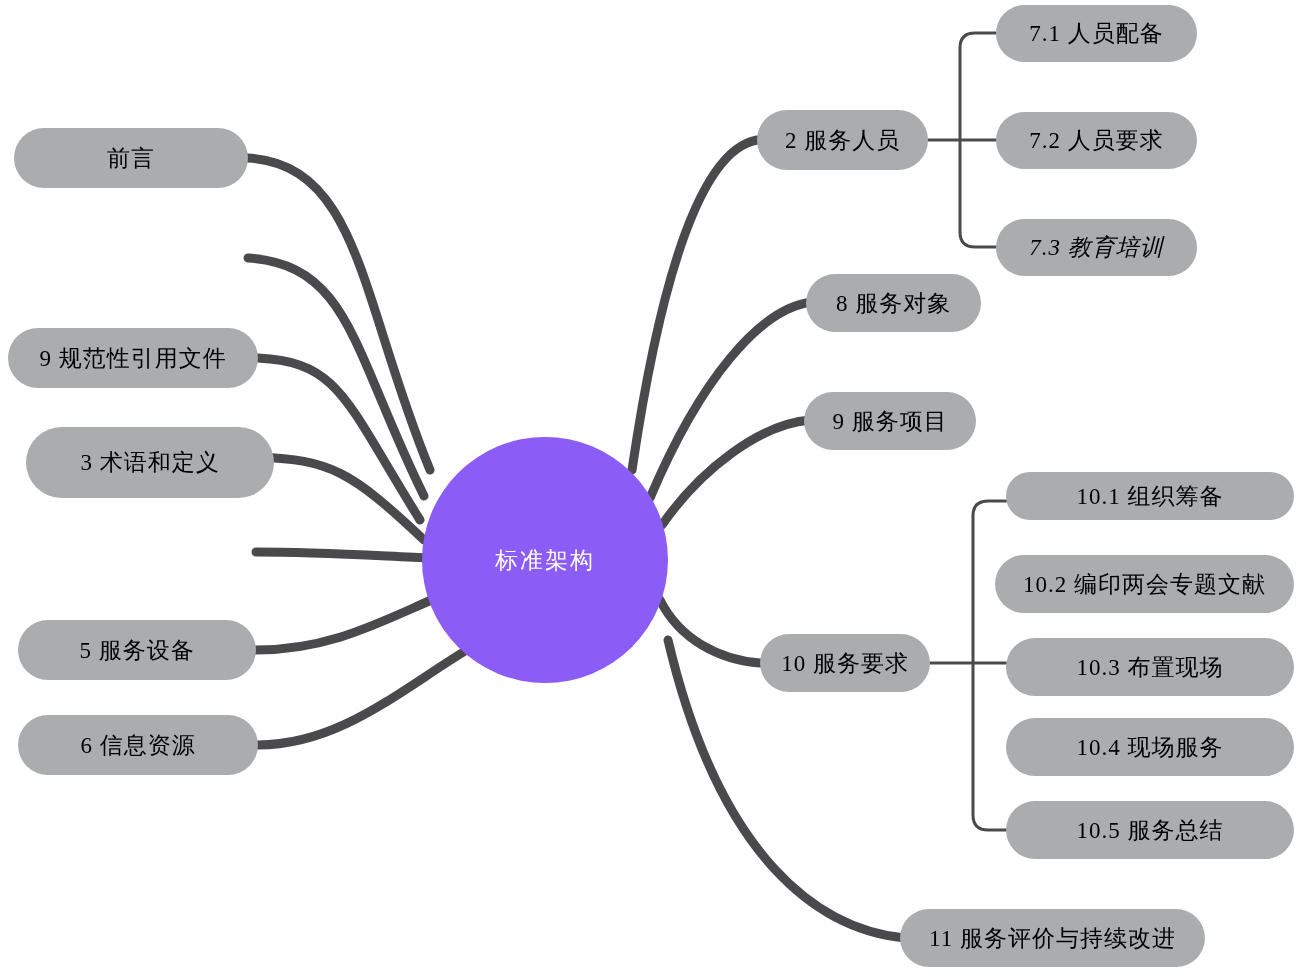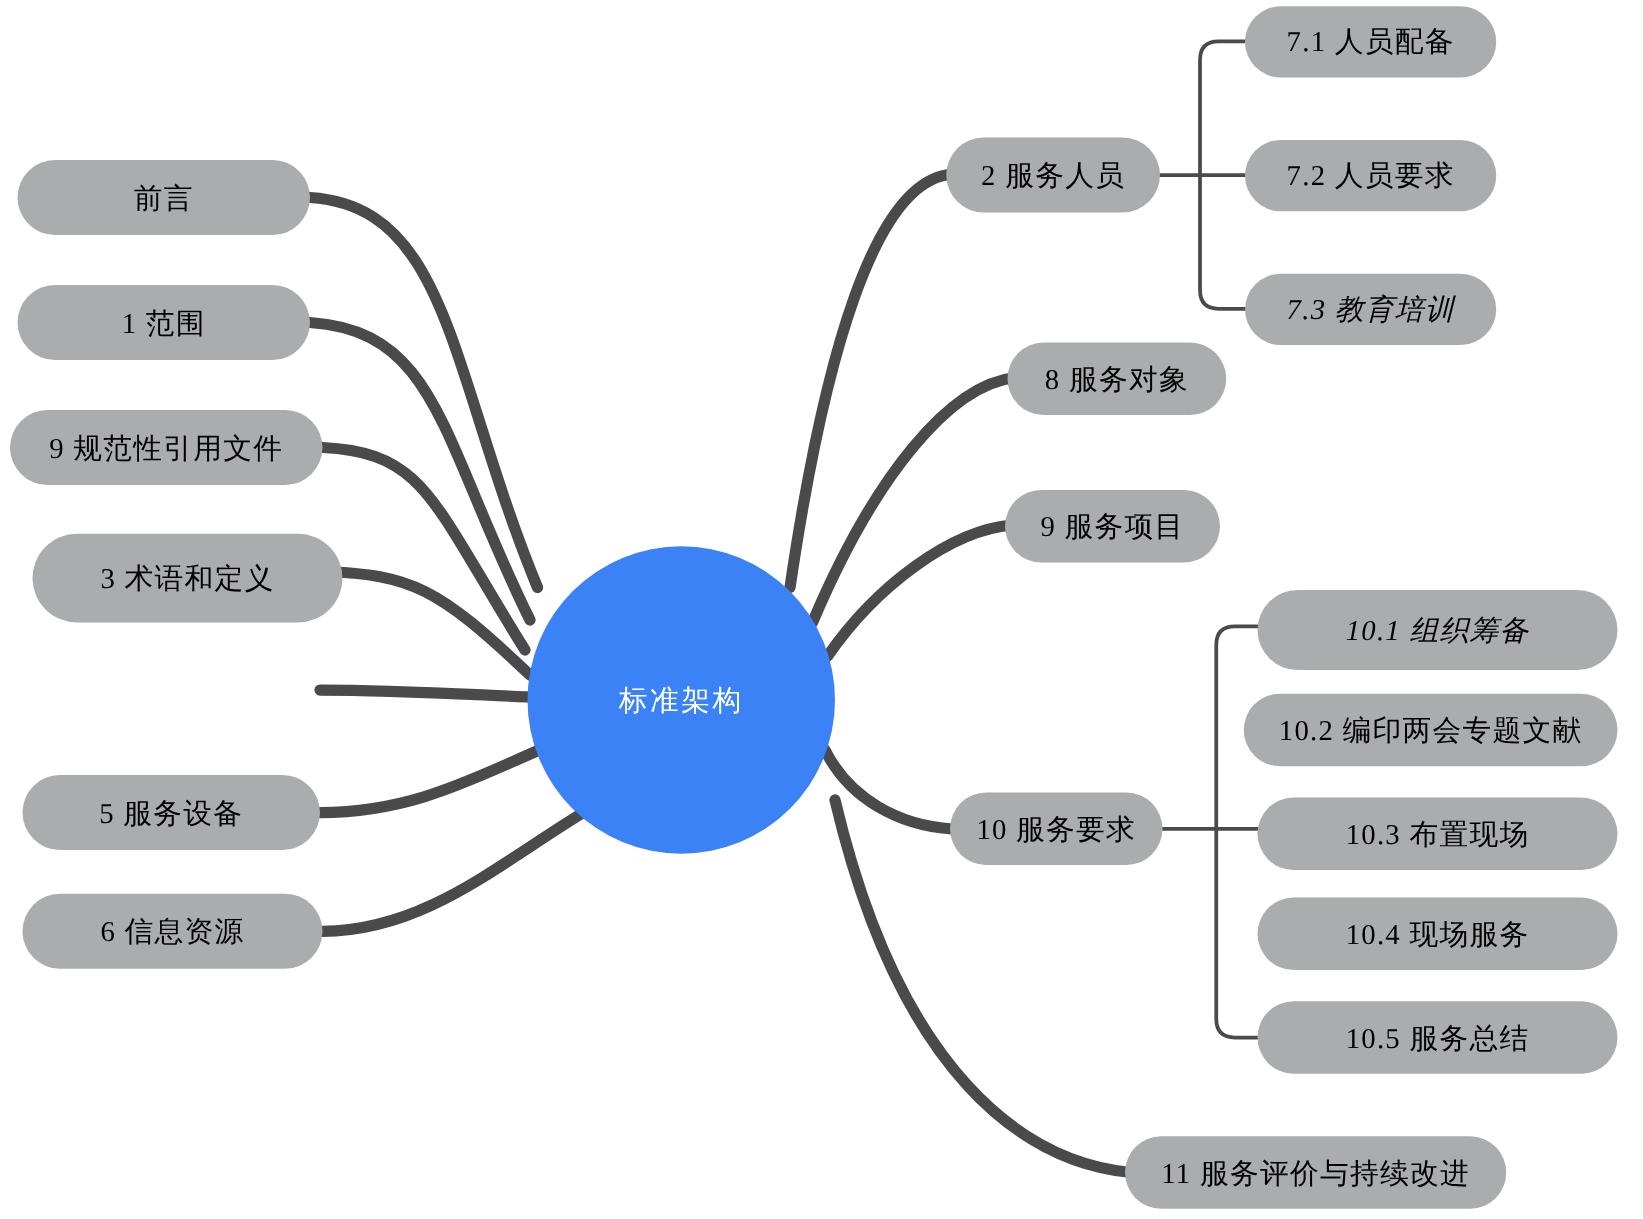--- a/index.html
+++ b/index.html
@@ -17,21 +17,21 @@
     display:flex;align-items:center;justify-content:center;
     color:#000000;
     font-size:23px;
     letter-spacing:1px;
     white-space:nowrap;
     box-sizing:border-box;
     padding:0 14px;
   }
   .center-node{
     position:absolute;
-    background:#3b82f6;
+    background:#8b5cf6;
     border-radius:50%;
     display:flex;align-items:center;justify-content:center;
     color:#ffffff;
     font-size:23px;
     letter-spacing:2px;
     z-index:3;
   }
 </style>
 </head>
 <body>
@@ -61,35 +61,34 @@
 
       <path d="M930,663 L973,663" stroke-width="3"></path>
       <path d="M1006,501 L988,501 Q973,501 973,516 L973,815 Q973,830 988,830 L1006,830" stroke-width="3"></path>
       <path d="M973,663 L1006,663" stroke-width="3"></path>
     </g>
   </svg>
 
   <div class="center-node" style="left:422px;top:437px;width:246px;height:246px;">标准架构</div>
 
   <div class="pill" style="left:14px;top:128px;width:234px;height:60px;">前言</div>
-  <div class="pill" style="left:14px;top:228px;width:234px;height:60px;">1  范围</div>
   <div class="pill" style="left:8px;top:328px;width:250px;height:60px;">9  规范性引用文件</div>
   <div class="pill" style="left:26px;top:427px;width:248px;height:71px;">3  术语和定义</div>
   <div class="pill" style="left:18px;top:620px;width:238px;height:60px;">5  服务设备</div>
   <div class="pill" style="left:18px;top:715px;width:240px;height:60px;">6  信息资源</div>
 
   <div class="pill" style="left:757px;top:110px;width:171px;height:60px;">2  服务人员</div>
   <div class="pill" style="left:806px;top:274px;width:175px;height:58px;">8  服务对象</div>
   <div class="pill" style="left:804px;top:392px;width:172px;height:58px;">9  服务项目</div>
   <div class="pill" style="left:760px;top:634px;width:170px;height:58px;">10  服务要求</div>
   <div class="pill" style="left:900px;top:909px;width:305px;height:58px;">11 服务评价与持续改进</div>
 
   <div class="pill" style="left:996px;top:5px;width:201px;height:57px;">7.1  人员配备</div>
   <div class="pill" style="left:996px;top:112px;width:201px;height:57px;">7.2  人员要求</div>
   <div class="pill" style="left:996px;top:219px;width:201px;height:57px;font-style:italic;">7.3  教育培训</div>
 
-  <div class="pill" style="left:1006px;top:472px;width:288px;height:64px;font-style:italic;">10.1  组织筹备</div>
+  <div class="pill" style="left:1006px;top:472px;width:288px;height:48px;">10.1  组织筹备</div>
   <div class="pill" style="left:995px;top:555px;width:299px;height:58px;">10.2  编印两会专题文献</div>
   <div class="pill" style="left:1006px;top:638px;width:288px;height:58px;">10.3  布置现场</div>
   <div class="pill" style="left:1006px;top:718px;width:288px;height:58px;">10.4  现场服务</div>
   <div class="pill" style="left:1006px;top:801px;width:288px;height:58px;">10.5  服务总结</div>
 
 </div>
 
 </body></html>

